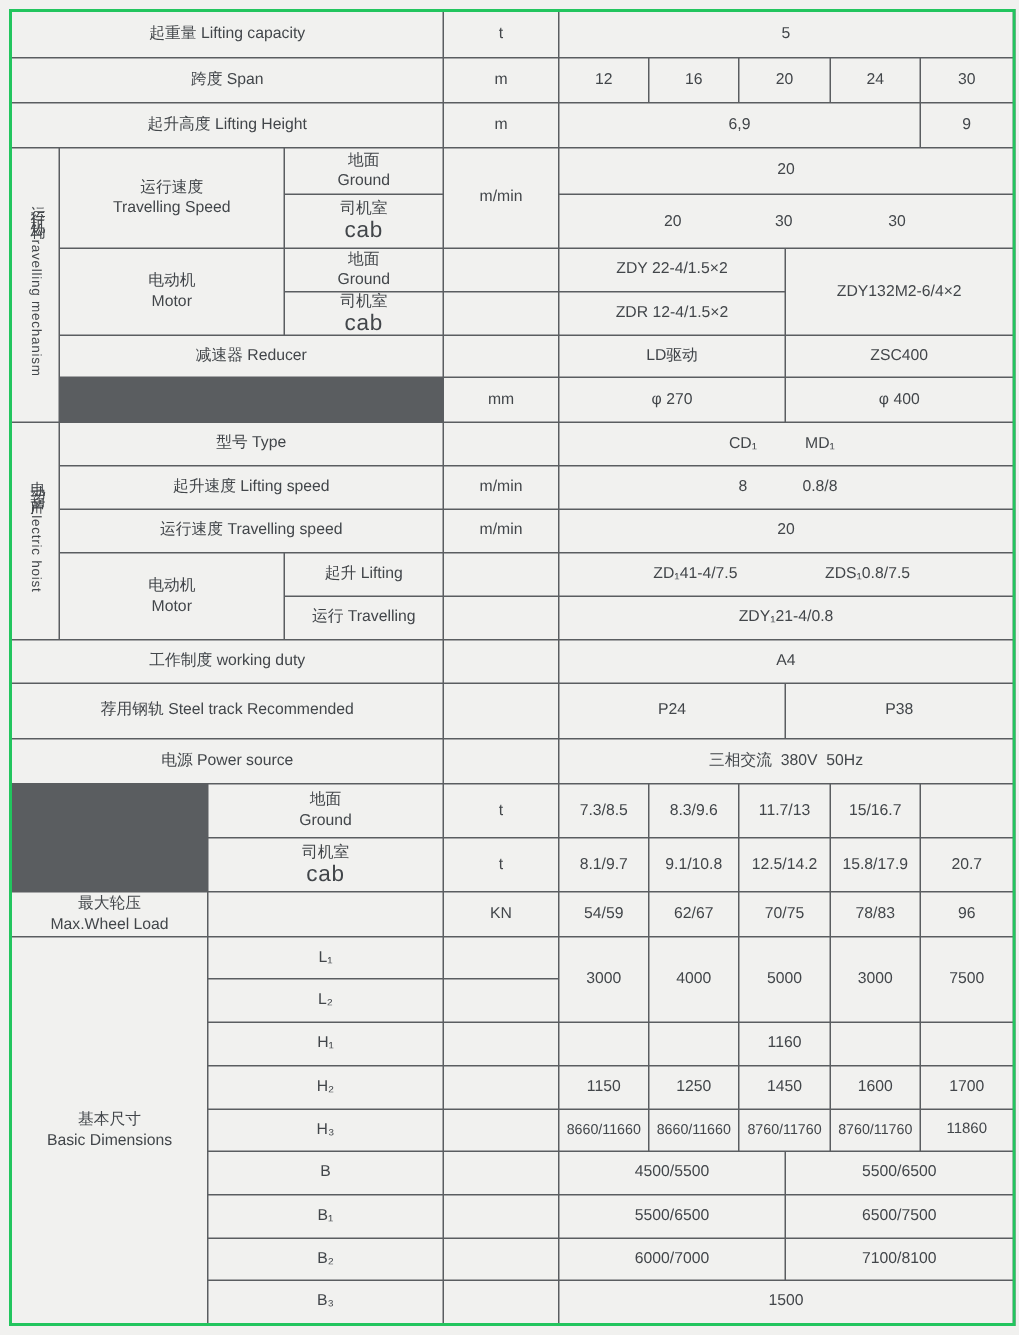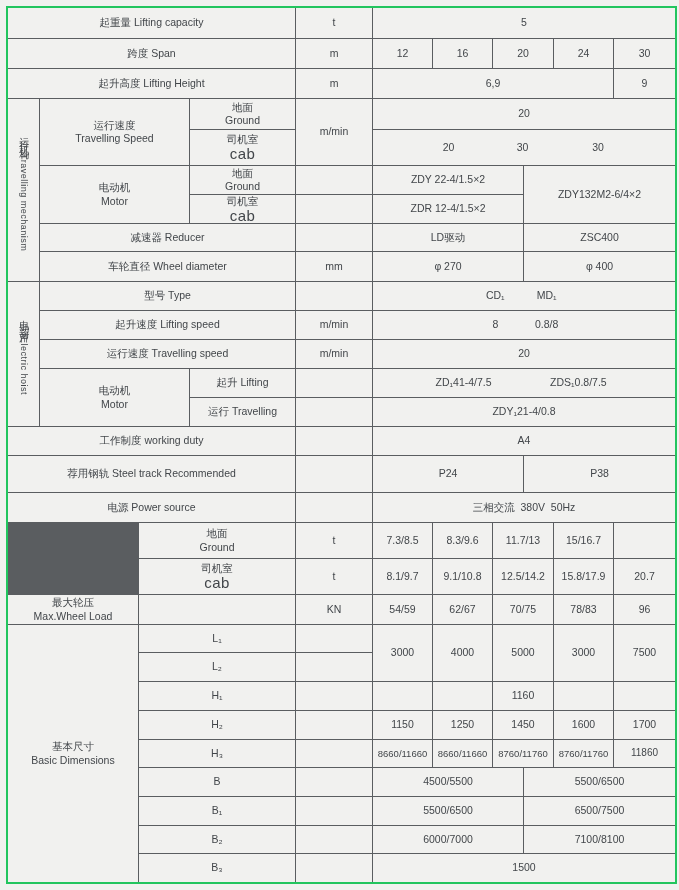--- a/index.html
+++ b/index.html
@@ -103,21 +103,20 @@
     <span class="cab">cab</span>
   </div>
   <div class="c" style="grid-column:5/6;grid-row:7"></div>
   <div class="c" style="grid-column:6/9;grid-row:7">ZDR 12-4/1.5×2</div>
 
   <div class="c" style="grid-column:2/5;grid-row:8">减速器 Reducer</div>
   <div class="c" style="grid-column:5/6;grid-row:8"></div>
   <div class="c" style="grid-column:6/9;grid-row:8">LD驱动</div>
   <div class="c" style="grid-column:9/12;grid-row:8">ZSC400</div>
 
-  <div class="c" style="grid-column:2/5;grid-row:9">车轮直径 Wheel diameter</div>
   <div class="c" style="grid-column:5/6;grid-row:9">mm</div>
   <div class="c" style="grid-column:6/9;grid-row:9">φ 270</div>
   <div class="c" style="grid-column:9/12;grid-row:9">φ 400</div>
 
   <div class="c vert" style="grid-column:1/2;grid-row:10/15">
     <span class="vcn">电动葫芦</span>
     <span class="ven">Electric hoist</span>
   </div>
 
   <div class="c" style="grid-column:2/5;grid-row:10">型号 Type</div>

